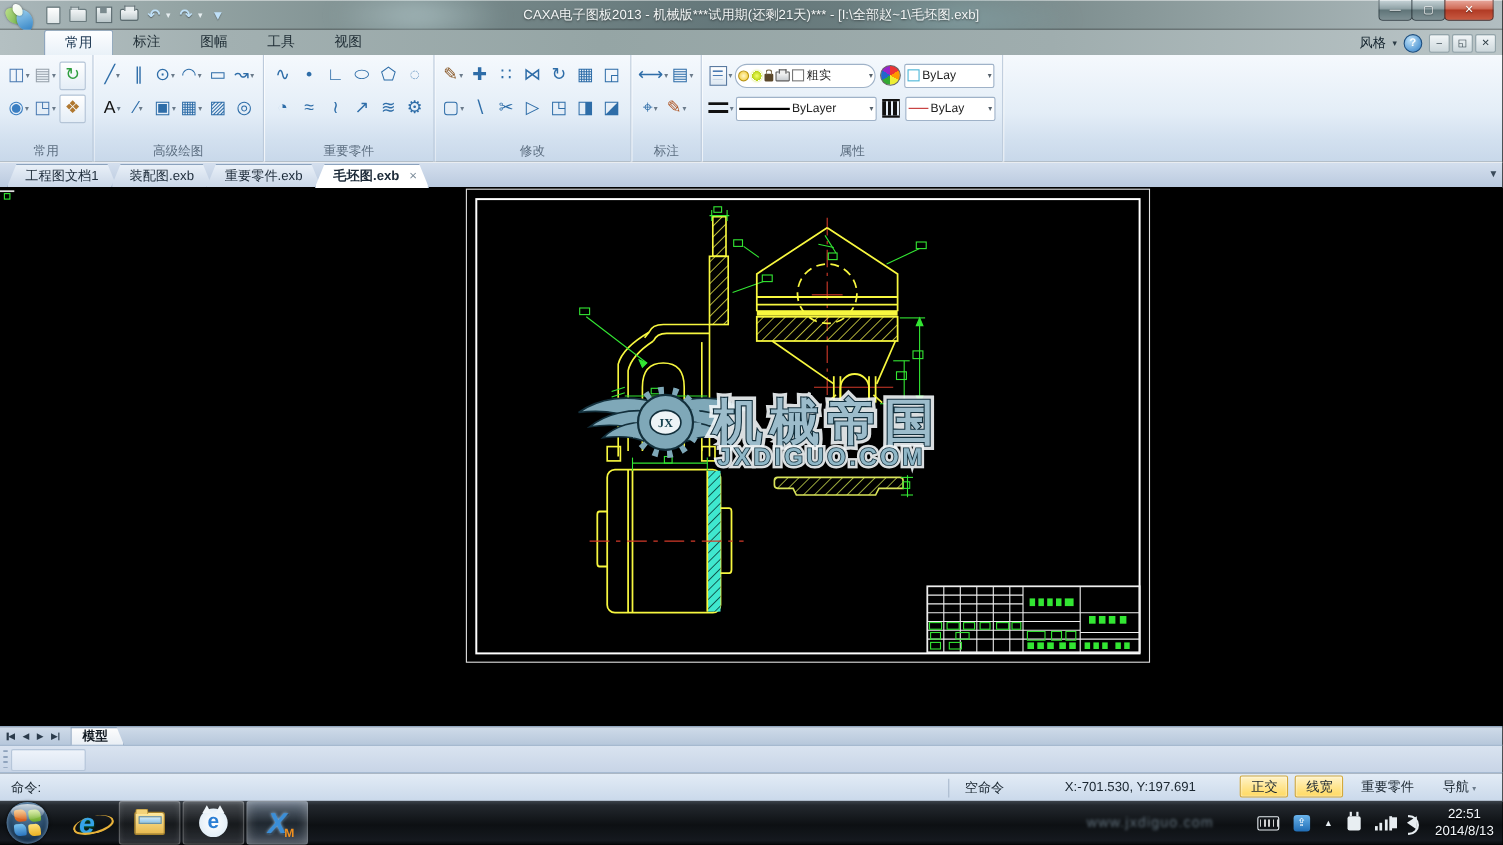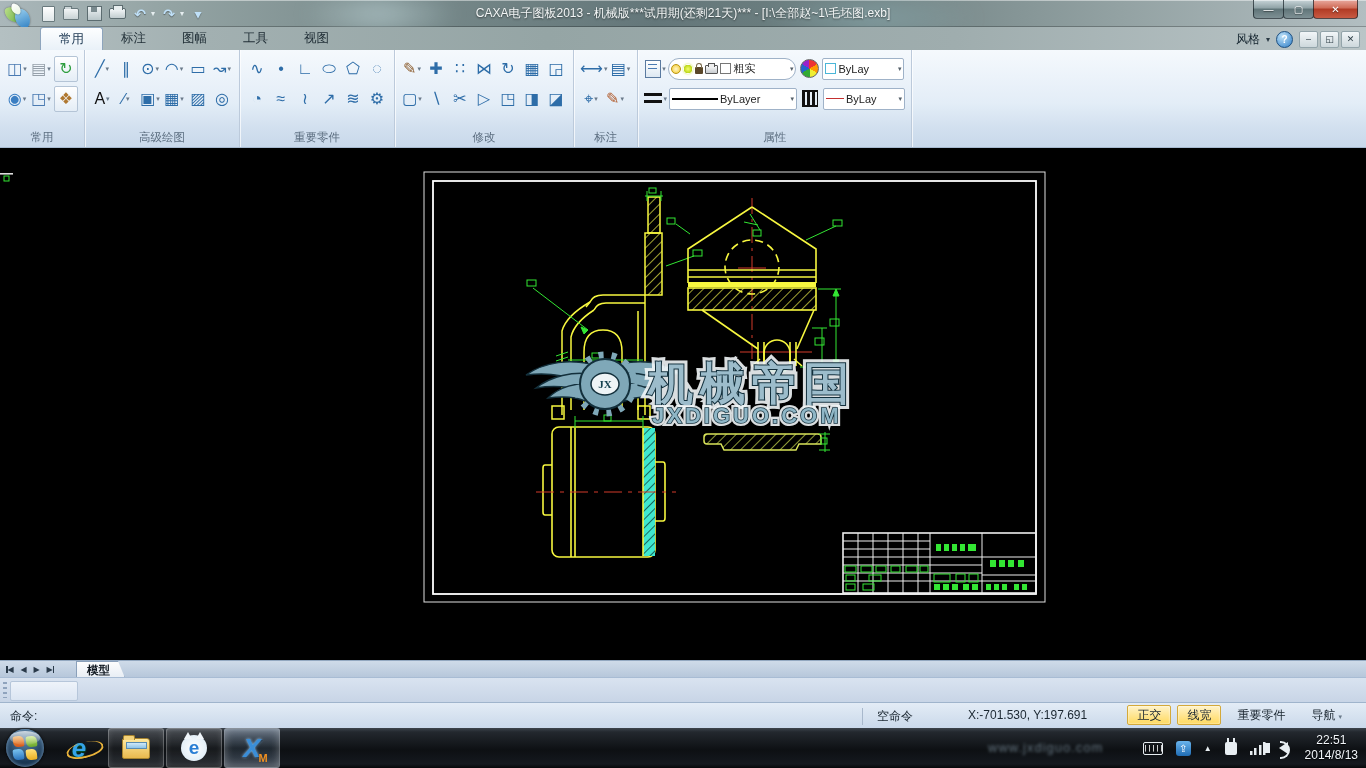--- a/index.html
+++ b/index.html
@@ -101,21 +101,21 @@
   .dtab .close{position:absolute;right:10px;top:0;color:#7a8a98;font-weight:normal;font-size:12px;}
   #dt-more{position:absolute;right:4px;top:5px;font-size:9px;color:#3a4a5a;}
   
   #canvas{position:absolute;left:0;top:170px;width:1366px;height:490px;background:#000;}
   
   #modelrow{position:absolute;left:0;top:660px;width:1366px;height:17px;
     background:linear-gradient(#cfdbe9,#b5c6da);border-top:1px solid #93a8c0;display:flex;align-items:center;}
   .navb{width:13px;height:13px;display:flex;align-items:center;justify-content:center;font-size:8px;color:#2a3a4a;position:relative;}
   .navb.barL::before{content:"";position:absolute;left:2px;top:3px;bottom:3px;width:1.5px;background:#2a3a4a;}
   .navb.barR::after{content:"";position:absolute;right:2px;top:3px;bottom:3px;width:1.5px;background:#2a3a4a;}
-  #model-tab{margin-left:20px;height:16px;line-height:16px;padding:0 14px 0 10px;background:linear-gradient(#fdfdfd,#e7edf4);
+  #model-tab{margin-left:8px;height:16px;line-height:16px;padding:0 14px 0 10px;background:linear-gradient(#fdfdfd,#e7edf4);
     border:1px solid #8aa0ba;border-bottom:none;font-weight:bold;color:#101820;font-size:11.5px;
     clip-path:polygon(0 0,calc(100% - 7px) 0,100% 100%,0 100%);}
   
   #cmdrow{position:absolute;left:0;top:677px;width:1366px;height:25px;
     background:linear-gradient(#d9e3f0,#c7d4e6);border-top:1px solid #a8bcd4;}
   #grip{position:absolute;left:3px;top:4px;width:4px;height:16px;
     background:repeating-linear-gradient(#8fa3bd 0 2px,transparent 2px 5px);}
   #cmdbox{position:absolute;left:10px;top:3px;width:66px;height:18px;background:linear-gradient(#eef3fa,#dbe5f2);border:1px solid #b6c6da;border-radius:2px;}
   
   #statusbar{position:absolute;left:0;top:702px;width:1366px;height:26px;
@@ -491,20 +491,29 @@
                 <span class="ctext">ByLay</span>
                 <span class="carrow">▾</span>
               </div>
             </div>
           </div>
           <div class="plabel">属性</div>
         </div>
       </div>
   </div>
 
+  <div id="doctabs">
+    <div id="dtwrap">
+        <div class="dtab"><span>工程图文档1</span></div>
+        <div class="dtab"><span>装配图.exb</span></div>
+        <div class="dtab"><span>重要零件.exb</span></div>
+        <div class="dtab active"><span>毛坯图.exb</span><span class="close">×</span></div>
+      </div>
+    <span id="dt-more">▼</span>
+  </div>
 
   <div id="canvas">
     <svg width="1366" height="490" viewBox="0 0 1366 490">
       <defs>
         <pattern id="hy" width="7" height="7" patternUnits="userSpaceOnUse" patternTransform="rotate(45)">
           <line x1="0" y1="0" x2="0" y2="7" stroke="#e8e84a" stroke-width="1.4"></line>
         </pattern>
         <pattern id="hc" width="6" height="6" patternUnits="userSpaceOnUse" patternTransform="rotate(45)">
           <rect width="6" height="6" fill="#3fe8cf"></rect>
           <line x1="0" y1="0" x2="0" y2="6" stroke="#0b4a42" stroke-width="1.6"></line>

